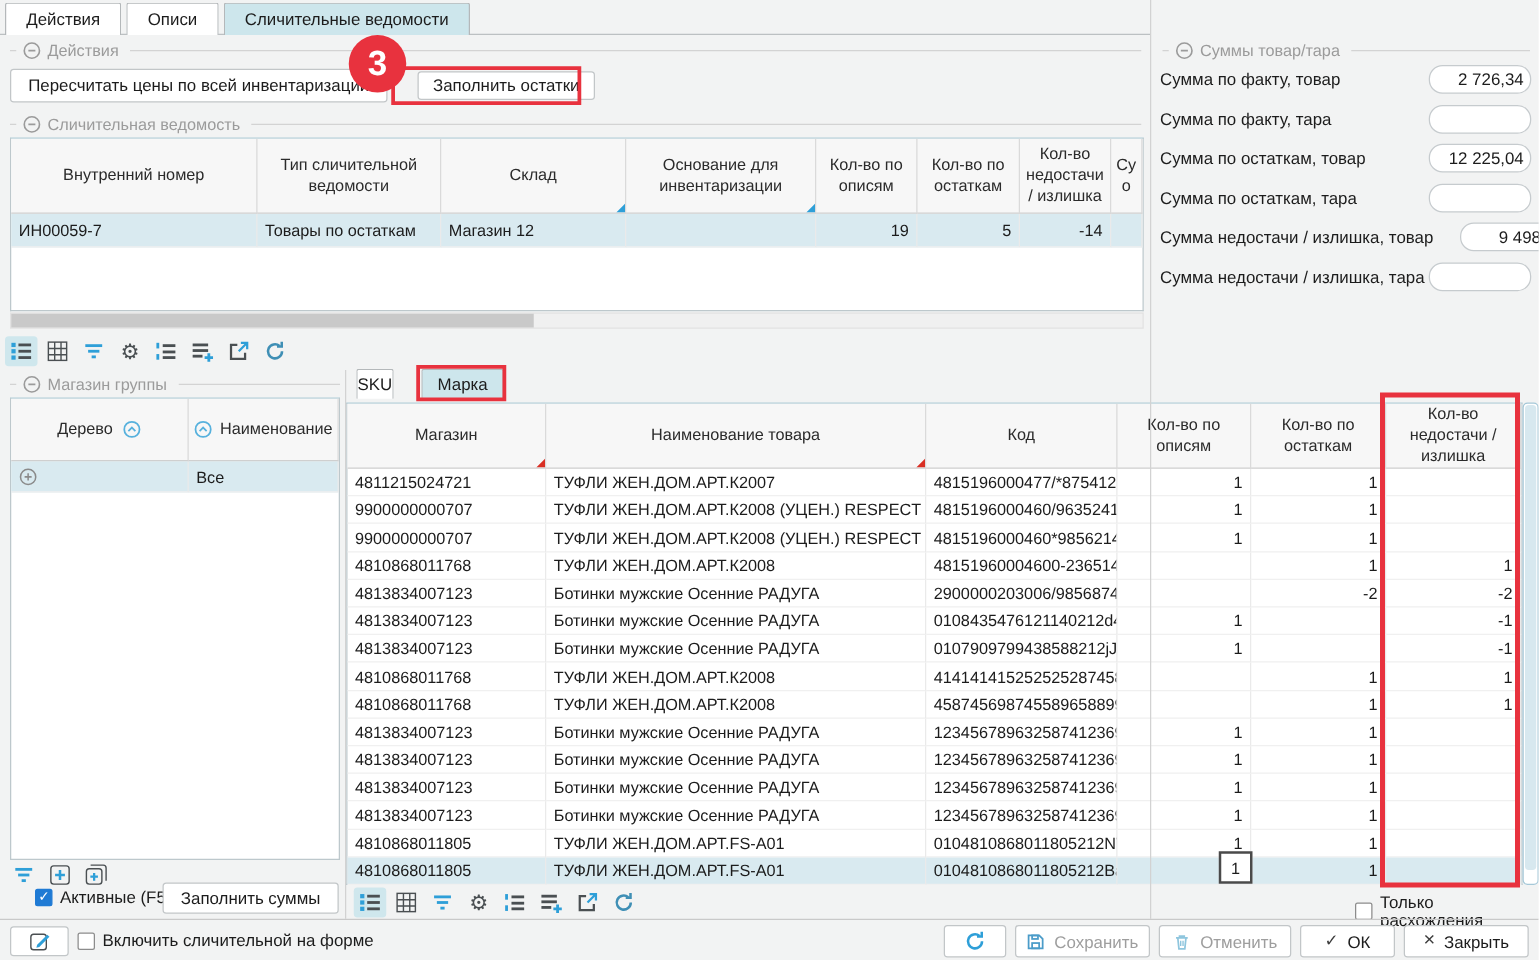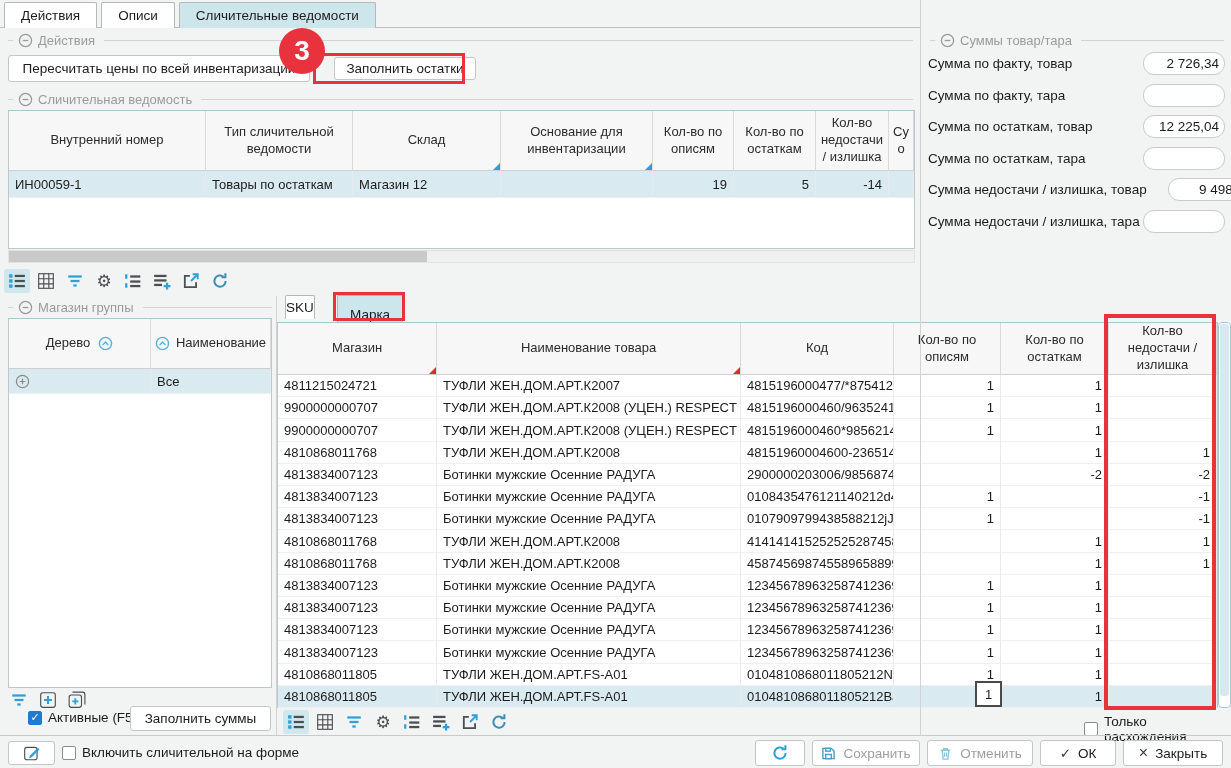--- a/index.html
+++ b/index.html
@@ -190,21 +190,21 @@
           <span>Основание для инвентаризации</span>
           <i class="ctri blue"></i>
         </div>
       <div class="gh">Кол-во по описям</div>
       <div class="gh">Кол-во по остаткам</div>
       <div class="gh">Кол-во недостачи / излишка</div>
       <div class="gh pre">Су
 о</div>
     </div>
     <div class="grow sel" style="grid-template-columns:197px 147px 148px 152px 81px 82px 73px 1fr;height:27px">
-      <div class="tc">ИН00059-1</div>
+      <div class="tc">ИН00059-7</div>
       <div class="tc">Товары по остаткам</div>
       <div class="tc">Магазин 12</div>
       <div class="tc"></div>
       <div class="tc num">19</div>
       <div class="tc num">5</div>
       <div class="tc num">-14</div>
       <div class="tc"></div>
     </div>
   </div>
   <div class="ab hscroll" style="left:8px;top:250px;width:907px;height:13px">
@@ -307,21 +307,21 @@
   <div class="ab btn" style="left:130px;top:706px;width:141px;height:25px">
     <span>Заполнить суммы</span>
   </div>
 
   <div class="ab vline" style="left:276px;top:296px;height:439px"></div>
 
   <div class="ab tab" style="left:285px;top:295px;height:23px;padding:0 0">
     <span>SKU</span>
   </div>
   <div class="ab redbox" style="left:333px;top:292px;width:72px;height:29px"></div>
-  <div class="ab tab active" style="left:337px;top:295px;height:23px;padding:7px 12px">
+  <div class="ab tab active" style="left:337px;top:295px;height:23px;padding:0 12px">
     <span>Марка</span>
   </div>
 
   <div class="ab grid" style="left:277px;top:322px;width:941px;height:386px">
     <div class="ghead" style="grid-template-columns:159px 304px 153px 107px 108px 1fr;height:52px">
       <div class="gh">
           <span>Магазин</span>
           <i class="ctri red"></i>
         </div>
       <div class="gh">

